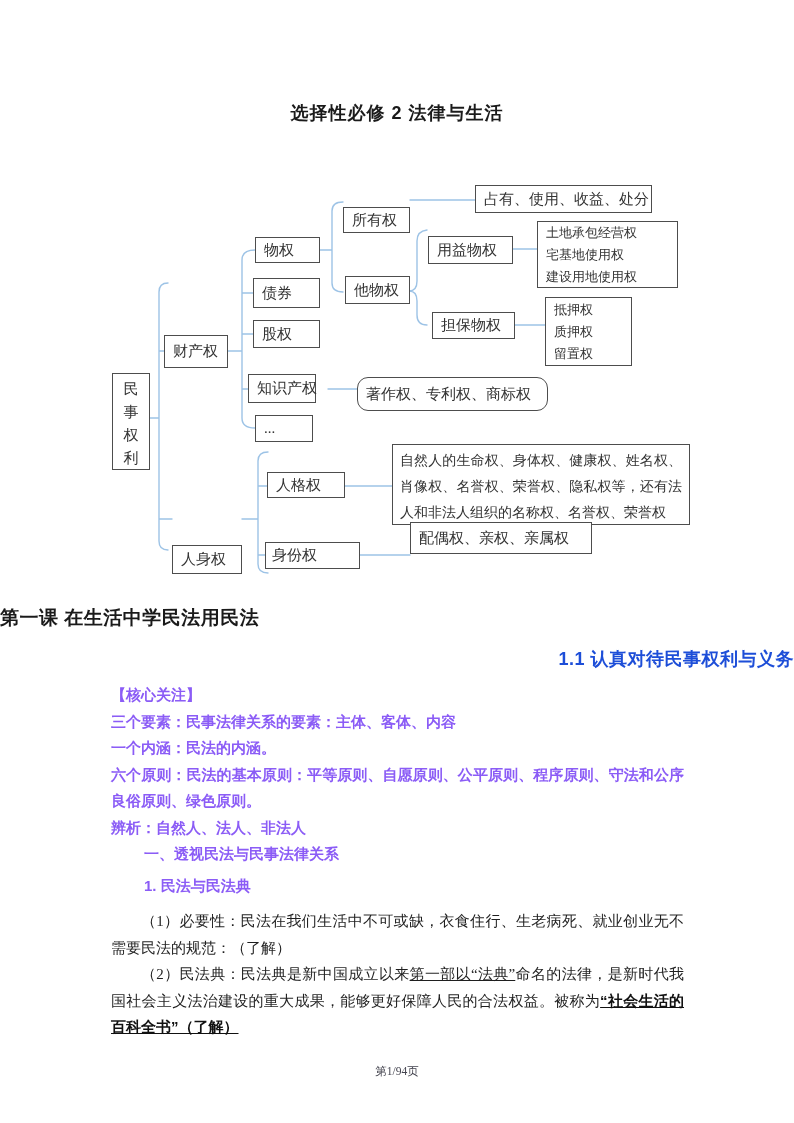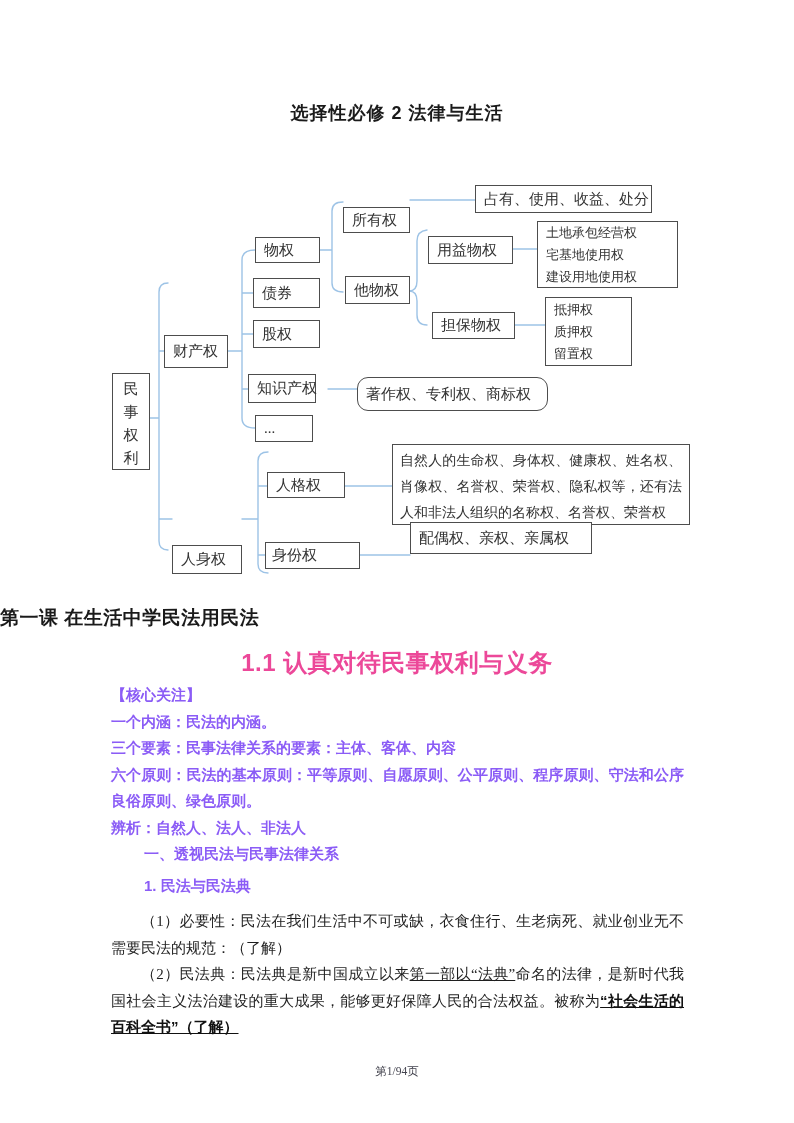--- a/index.html
+++ b/index.html
@@ -20,23 +20,23 @@
     letter-spacing:1px;color:#1a1a1a;
   }
   .lesson-heading{
     position:absolute;top:605px;left:0;right:0;
     text-align:left;font-size:19px;font-weight:bold;
     font-family:"Liberation Sans","DejaVu Sans",sans-serif;
     color:#1a1a1a;letter-spacing:0.5px;
   }
   .section-heading{
     position:absolute;top:647px;left:0;right:0;
-    text-align:center;font-size:24px;font-weight:bold;
+    text-align:right;font-size:18px;font-weight:bold;
     font-family:"Liberation Sans","DejaVu Sans",sans-serif;
-    color:#ec4899;letter-spacing:0.5px;
+    color:#1d4ed8;letter-spacing:0.5px;
   }
   
   .diagram-svg{position:absolute;left:0;top:0;width:794px;height:1123px;pointer-events:none;}
   .diagram-svg path{stroke:#9dc3e6;stroke-width:1.4;fill:none;stroke-linecap:round;}
   .dnode{
     position:absolute;box-sizing:border-box;
     border:1.5px solid #4d4d4d;background:#fff;
     font-size:15px;line-height:1.4;color:#333;
     display:flex;align-items:center;
     padding-left:8px;white-space:nowrap;
@@ -135,22 +135,22 @@
   <div class="dnode" style="left:265px;top:542px;width:95px;height:27px;padding-left:6px;">身份权</div>
 
   <div class="dnode big" style="left:392px;top:444px;width:298px;height:81px;">自然人的生命权、身体权、健康权、姓名权、肖像权、名誉权、荣誉权、隐私权等，还有法人和非法人组织的名称权、名誉权、荣誉权</div>
   <div class="dnode" style="left:410px;top:522px;width:182px;height:32px;">配偶权、亲权、亲属权</div>
 
   <div class="lesson-heading">第一课 在生活中学民法用民法</div>
   <div class="section-heading">1.1 认真对待民事权利与义务</div>
 
   <div class="body-block">
     <p class="b">【核心关注】</p>
+    <p class="b">三个要素：民事法律关系的要素：主体、客体、内容</p>
     <p class="b">一个内涵：民法的内涵。</p>
-    <p class="b">三个要素：民事法律关系的要素：主体、客体、内容</p>
     <p class="b">六个原则：民法的基本原则：平等原则、自愿原则、公平原则、程序原则、守法和公序良俗原则、绿色原则。</p>
     <p class="b">辨析：自然人、法人、非法人</p>
     <p class="b indent">一、透视民法与民事法律关系</p>
     <p class="b indent sub2">1. 民法与民法典</p>
     <p class="para para1">（1）必要性：民法在我们生活中不可或缺，衣食住行、生老病死、就业创业无不需要民法的规范：（了解）</p>
     <p class="para"><span class="seg-normal">（2）民法典：民法典是新中国成立以来</span><span class="seg-underline">第一部以“法典”</span><span class="seg-normal">命名的法律，是新时代我国社会主义法治建设的重大成果，能够更好保障人民的合法权益。被称为</span><span class="seg-bold-underline">“社会生活的百科全书”（了解）</span></p>
   </div>
 
   <div class="page-footer">第1/94页</div>
 

